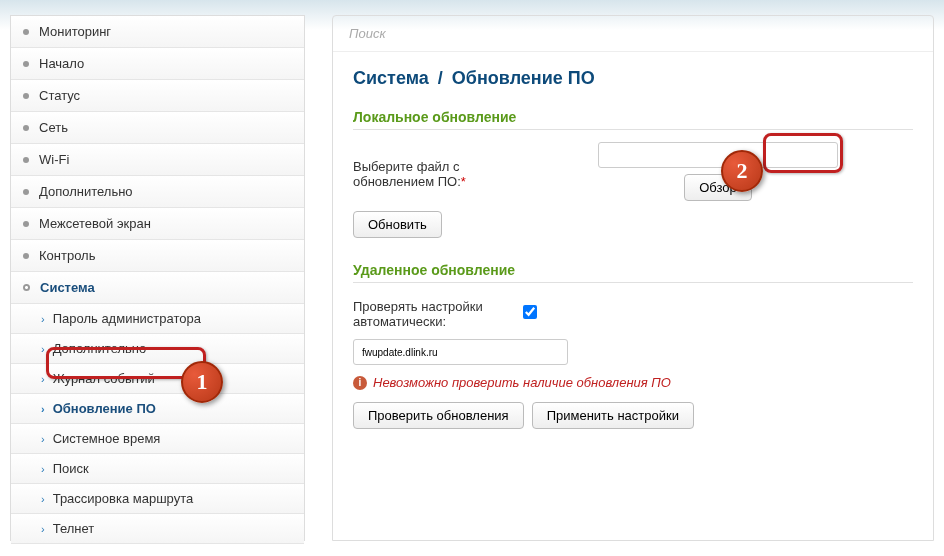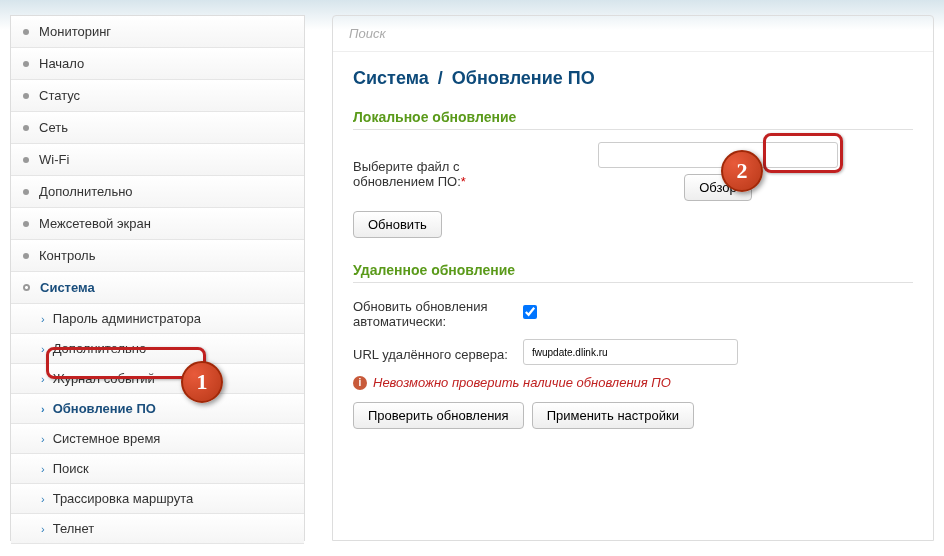--- a/index.html
+++ b/index.html
@@ -140,27 +140,26 @@
           <div class="form-label"></div>
           <div class="form-control" style="margin-left:-170px;">
             <button class="btn">Обновить</button>
           </div>
         </div>
       </div>
 
       <div class="section">
         <div class="section-title">Удаленное обновление</div>
         <div class="form-row">
-          <div class="form-label">Обновить обновления автоматически:</div>
+          <div class="form-label">Проверять настройки автоматически:</div>
           <div class="form-control">
             <input type="checkbox" class="checkbox" checked="" style="">
           </div>
         </div>
         <div class="form-row">
-          <div class="form-label">URL удалённого сервера:</div>
           <div class="form-control">
             <input type="text" class="text-input url-input" value="fwupdate.dlink.ru" style="">
           </div>
         </div>
         <div class="error-row">
           <span class="info-icon">i</span>
           <span>Невозможно проверить наличие обновления ПО</span>
         </div>
         <div class="btn-row">
           <button class="btn">Проверить обновления</button>

